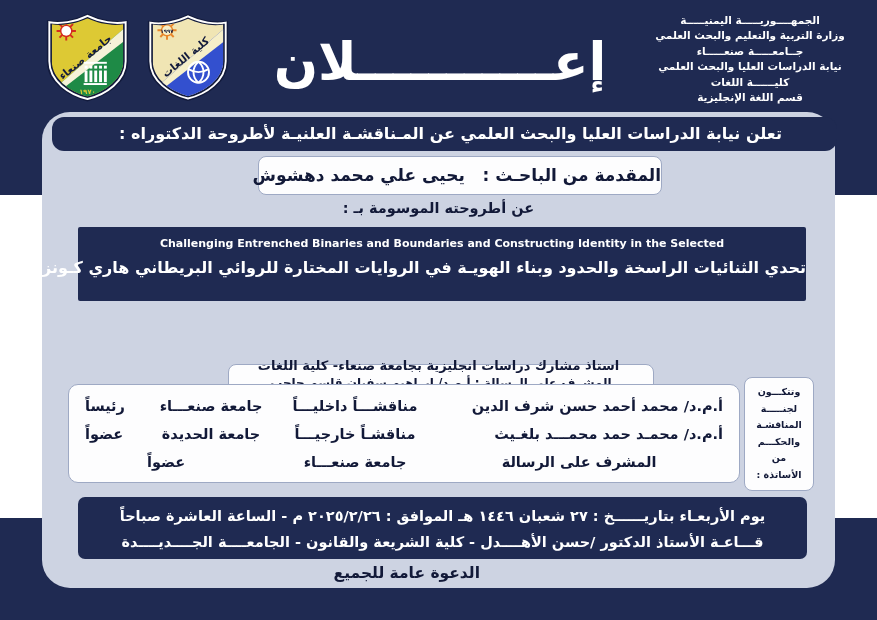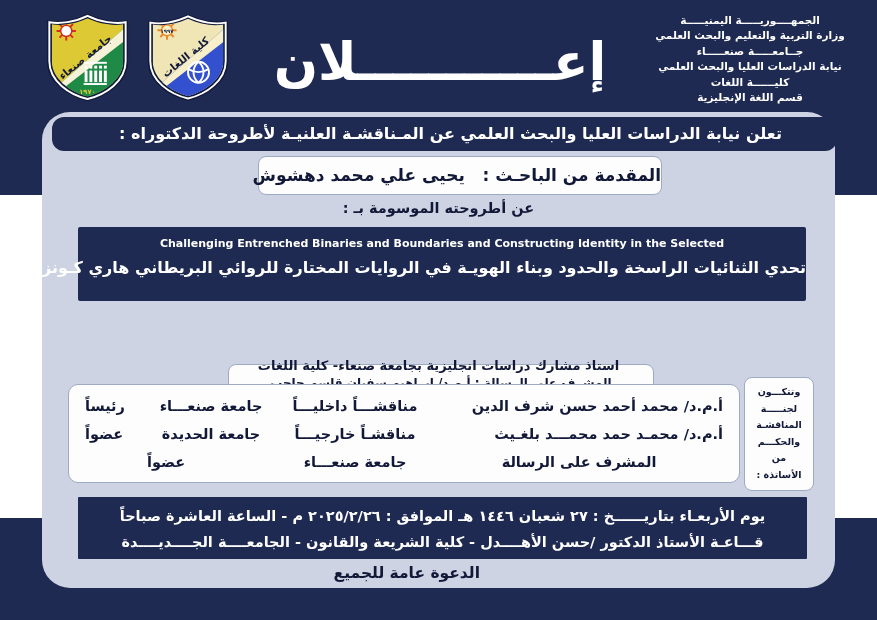--- a/index.html
+++ b/index.html
@@ -52,21 +52,21 @@
   .committee-row{display:grid;grid-template-columns:288px 160px 128px 1fr;direction:rtl;
     height:28px;line-height:28px;font-size:14.5px;font-weight:bold;color:#121938;}
   .c-name{text-align:right;white-space:nowrap;}
   .c-role{text-align:center;white-space:nowrap;}
   .c-univ{text-align:center;white-space:nowrap;}
   .c-pos{text-align:left;white-space:nowrap;}
 
   .box-side{left:702px;top:265px;width:70px;height:114px;border-radius:8px;padding-top:6px;box-sizing:border-box;}
   .box-side div{font-size:9.5px;font-weight:bold;line-height:16.5px;color:#121938;direction:rtl;text-align:center;white-space:nowrap;}
 
-  .box-schedule{left:36px;top:385px;width:729px;height:62px;background:#1f2a52;border-radius:1px;
+  .box-schedule{left:36px;top:385px;width:729px;height:62px;background:#1f2a52;border-radius:7px;
     color:#ffffff;text-align:center;direction:rtl;padding-top:6px;box-sizing:border-box;}
   .box-schedule div{font-size:14.5px;font-weight:bold;line-height:26px;white-space:nowrap;}
 
   .line-invitation{left:0;top:452px;width:92%;text-align:center;color:#121938;font-size:15.5px;font-weight:bold;direction:rtl;}
 </style>
 </head>
 <body>
 
 <div class="abs top-band"></div>
 <div class="abs bottom-band"></div>

